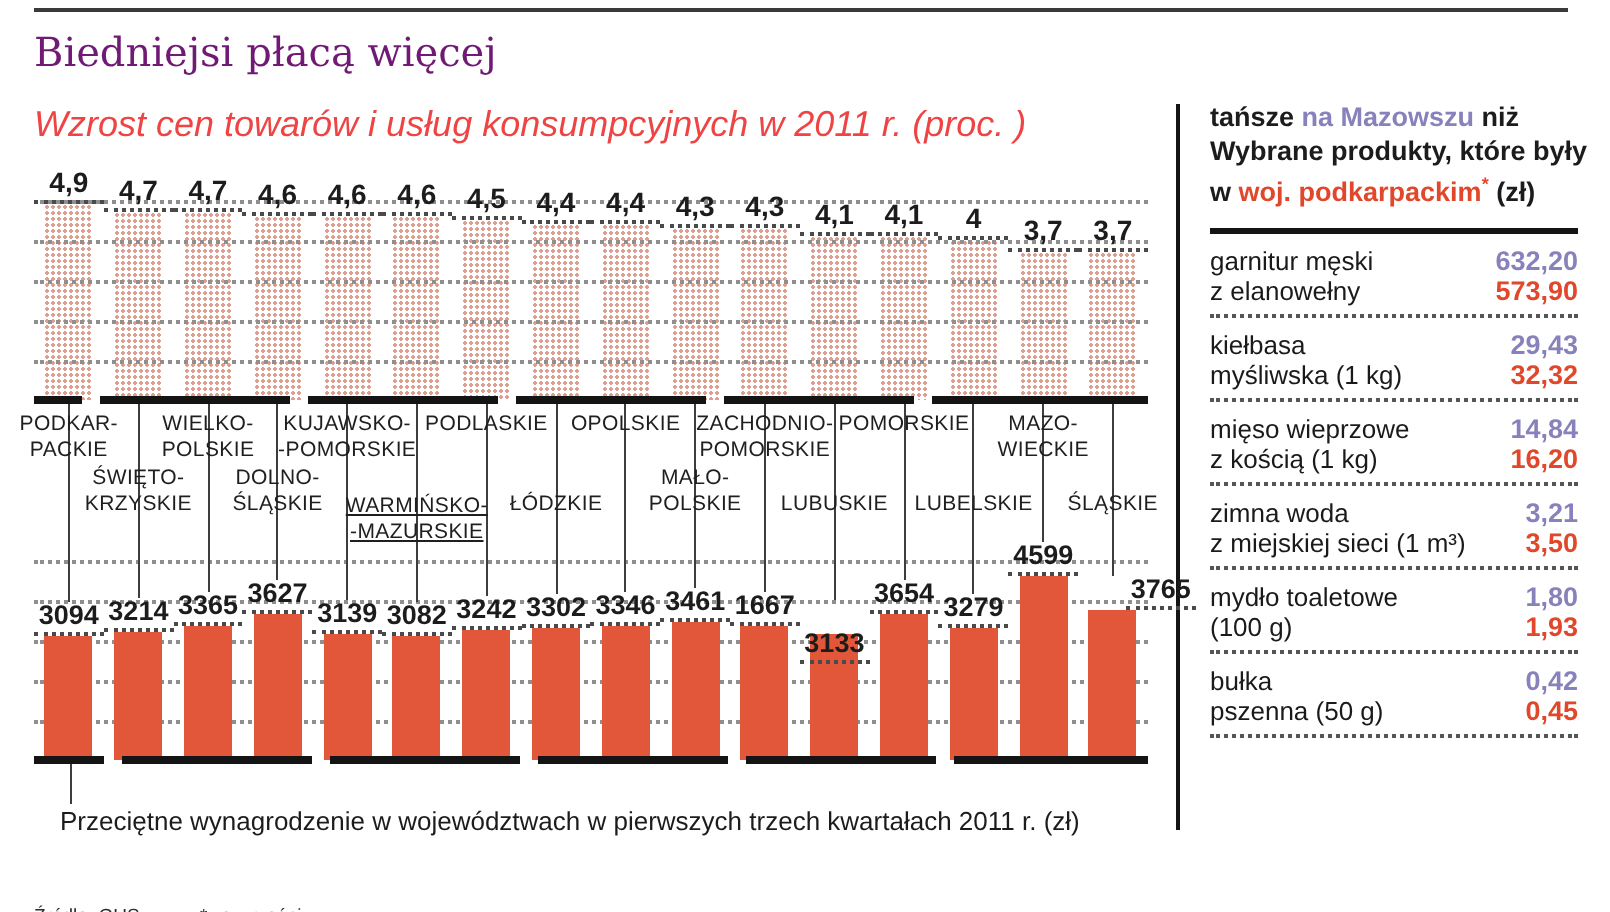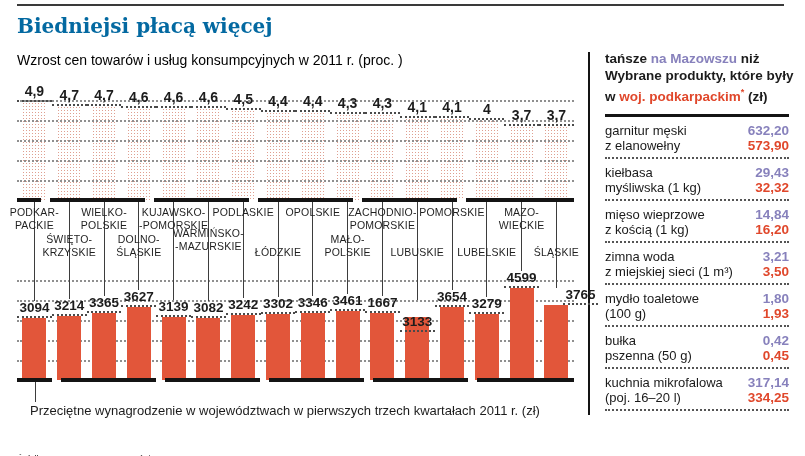--- a/index.html
+++ b/index.html
@@ -1,21 +1,21 @@
 <!DOCTYPE html>
 <html><head>
 <meta charset="utf-8">
 <style>
   html,body{margin:0;padding:0;background:#fff;}
   .canvas{position:relative;width:805px;height:456px;background:#fff;
           font-family:"Liberation Sans",sans-serif;color:#1a1a1a;overflow:hidden;}
   .abs{position:absolute;}
   .top-rule{left:17px;top:4px;width:767px;height:2px;background:#3a3a3a;}
-  .title{left:17px;top:14px;font-family:"DejaVu Serif",serif;font-weight:700;font-size:20px;color:#0369a1;}
-  .subtitle{left:17px;top:52px;font-size:14px;color:#000000;}
+  .title{left:17px;top:14px;font-family:"DejaVu Serif",serif;font-weight:400;font-size:20px;color:#701a75;}
+  .subtitle{left:17px;top:52px;font-size:18px;color:#ef4444;font-style:italic;}
   
   .gridline{height:0;border-top:2px dotted #8f8f8f;left:17px;width:557px;z-index:2;}
   .gridline.behind{z-index:0;}
   .baseline{left:17px;width:557px;height:4px;z-index:5;
     background-image:repeating-linear-gradient(90deg,#141414 0 95px,transparent 95px 104px);}
   .tbar{z-index:1;background-color:#fff;
     background-image:radial-gradient(circle,#df9f90 0.9px,transparent 1px);
     background-size:3px 3px;}
   .wbar{z-index:1;background:#e2563a;}
   .tval,.wval{z-index:3;text-align:center;font-weight:700;font-size:14px;color:#1c1c1c;
@@ -95,21 +95,21 @@
       <div class="abs wbar" style="left: 126.8px; top: 307.46px; width: 24px; height: 72.54px;"></div>
       <div class="abs tval" style="left: 156.2px; top: 90px; width: 34.8px;">4,6</div>
       <div class="abs tbar" style="left: 161.6px; top: 108px; width: 24px; height: 92px;"></div>
       <div class="abs conn" style="left: 173.1px; top: 202px; height: 98.22px;"></div>
       <div class="abs rlabel" style="left: 173.6px; top: 206px;">KUJAWSKO-<br>-POMORSKIE</div>
       <div class="abs wval" style="left: 156.2px; top: 299.22px; width: 34.8px;">3139</div>
       <div class="abs wbar" style="left: 161.6px; top: 317.22px; width: 24px; height: 62.78px;"></div>
       <div class="abs tval" style="left: 191px; top: 90px; width: 34.8px;">4,6</div>
       <div class="abs tbar" style="left: 196.4px; top: 108px; width: 24px; height: 92px;"></div>
       <div class="abs conn" style="left: 207.9px; top: 202px; height: 99.36px;"></div>
-      <div class="abs rlabel" style="left: 208.4px; top: 227px;">WARMIŃSKO-<br>-MAZURSKIE</div>
+      <div class="abs rlabel" style="left: 208.4px; top: 247px; text-decoration: underline;">WARMIŃSKO-<br>-MAZURSKIE</div>
       <div class="abs wval" style="left: 191px; top: 300.36px; width: 34.8px;">3082</div>
       <div class="abs wbar" style="left: 196.4px; top: 318.36px; width: 24px; height: 61.64px;"></div>
       <div class="abs tval" style="left: 225.8px; top: 92px; width: 34.8px;">4,5</div>
       <div class="abs tbar" style="left: 231.2px; top: 110px; width: 24px; height: 90px;"></div>
       <div class="abs conn" style="left: 242.7px; top: 202px; height: 96.16px;"></div>
       <div class="abs rlabel" style="left: 243.2px; top: 206px;">PODLASKIE</div>
       <div class="abs wval" style="left: 225.8px; top: 297.16px; width: 34.8px;">3242</div>
       <div class="abs wbar" style="left: 231.2px; top: 315.16px; width: 24px; height: 64.84px;"></div>
       <div class="abs tval" style="left: 260.6px; top: 94px; width: 34.8px;">4,4</div>
       <div class="abs tbar" style="left: 266px; top: 112px; width: 24px; height: 88px;"></div>
@@ -238,24 +238,14 @@
       <div class="prow">
         <div class="pname">
           <span>bułka</span>
           <span>pszenna (50 g)</span>
         </div>
         <div class="pvals">
           <span class="v-maz">0,42</span>
           <span class="v-pod">0,45</span>
         </div>
       </div>
-      <div class="prow">
-        <div class="pname">
-          <span>kuchnia mikrofalowa</span>
-          <span>(poj. 16–20 l)</span>
-        </div>
-        <div class="pvals">
-          <span class="v-maz">317,14</span>
-          <span class="v-pod">334,25</span>
-        </div>
-      </div>
     </div>
 </div>
 
 </body></html>

